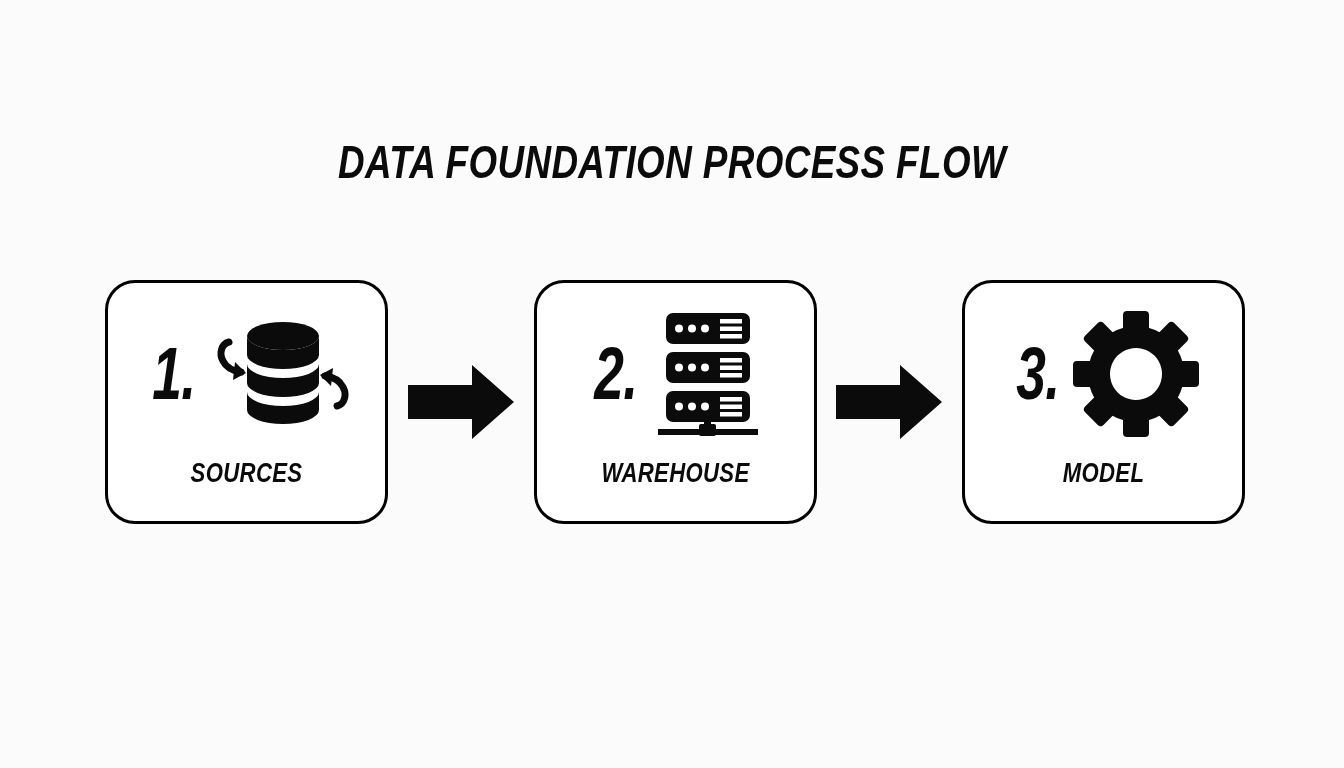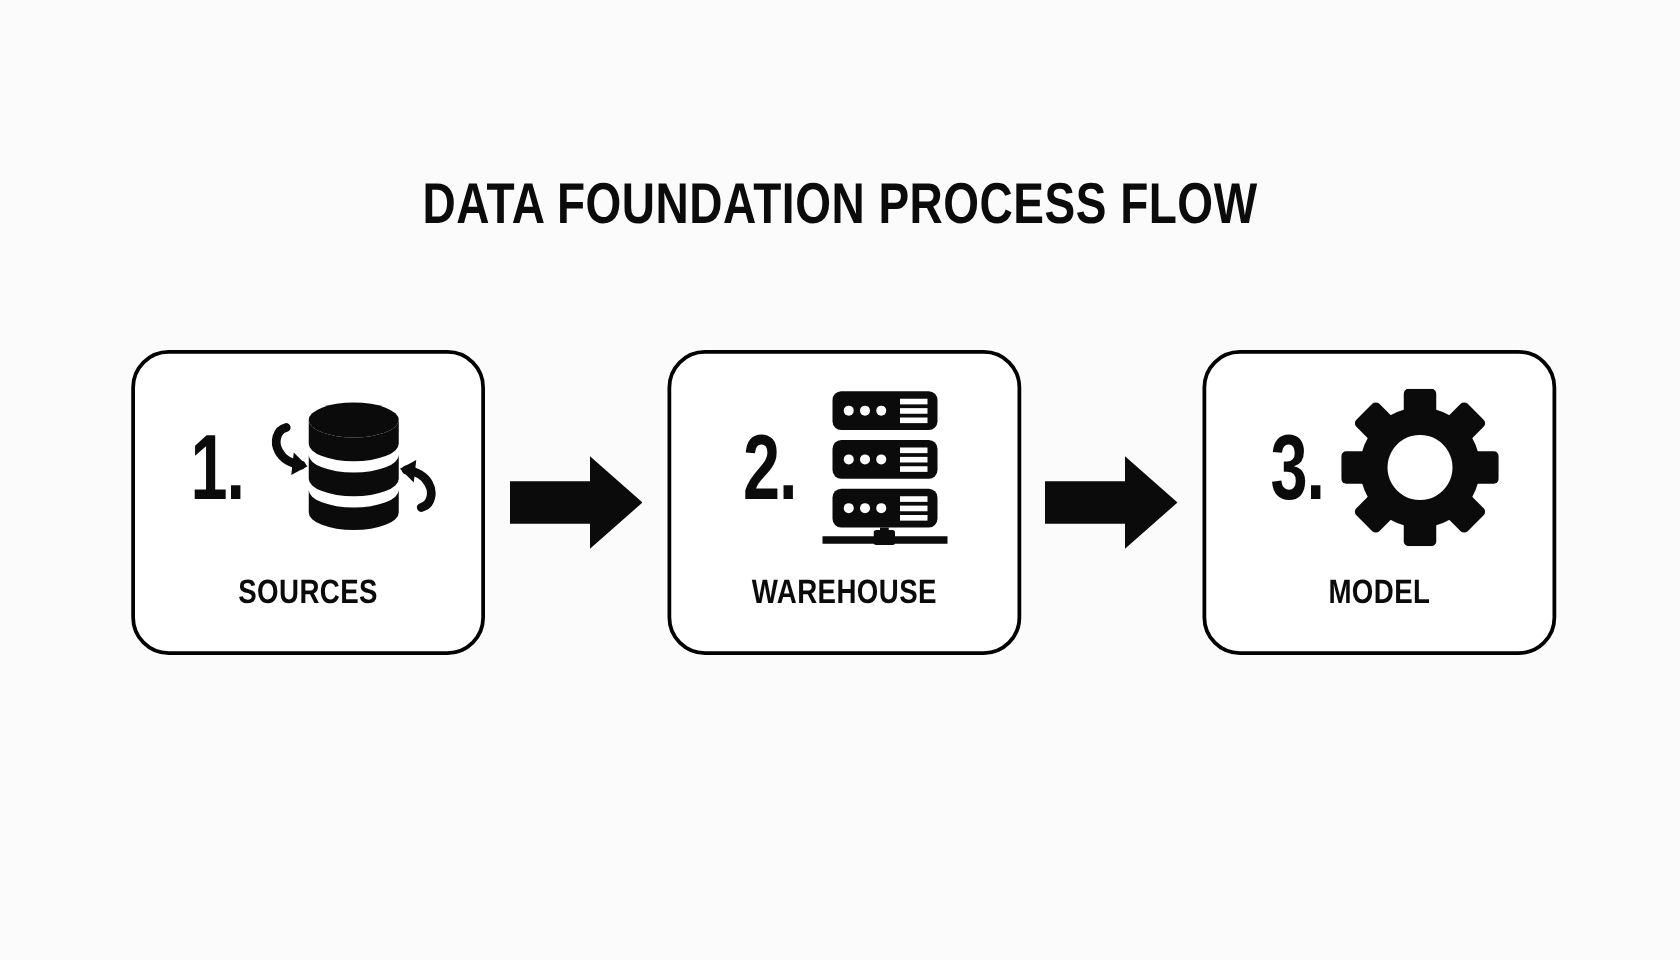--- a/index.html
+++ b/index.html
@@ -12,20 +12,21 @@
     height: 768px;
     background: #fbfbfb;
     font-family: "Liberation Sans", sans-serif;
     overflow: hidden;
     position: relative;
   }
 
   #diagram {
     position: absolute;
     inset: 0;
+    font-style: italic;
   }
 
   
   .title {
     position: absolute;
     top: 136px;
     left: 0;
     width: 1344px;
     text-align: center;
     font-family: "Liberation Sans", sans-serif;

